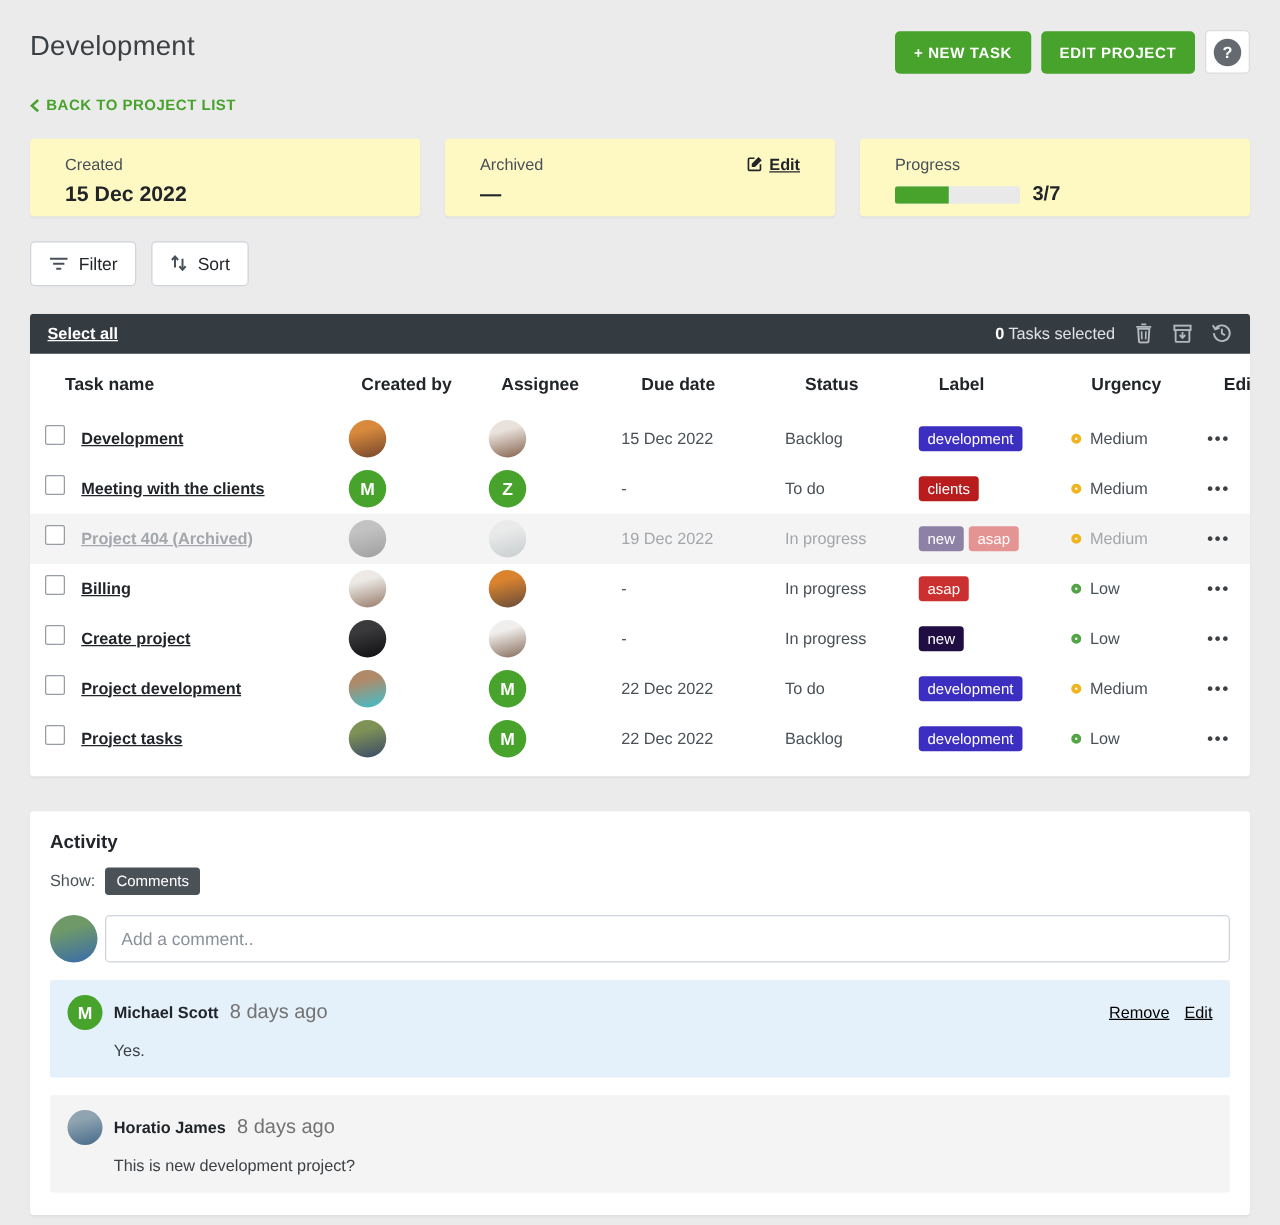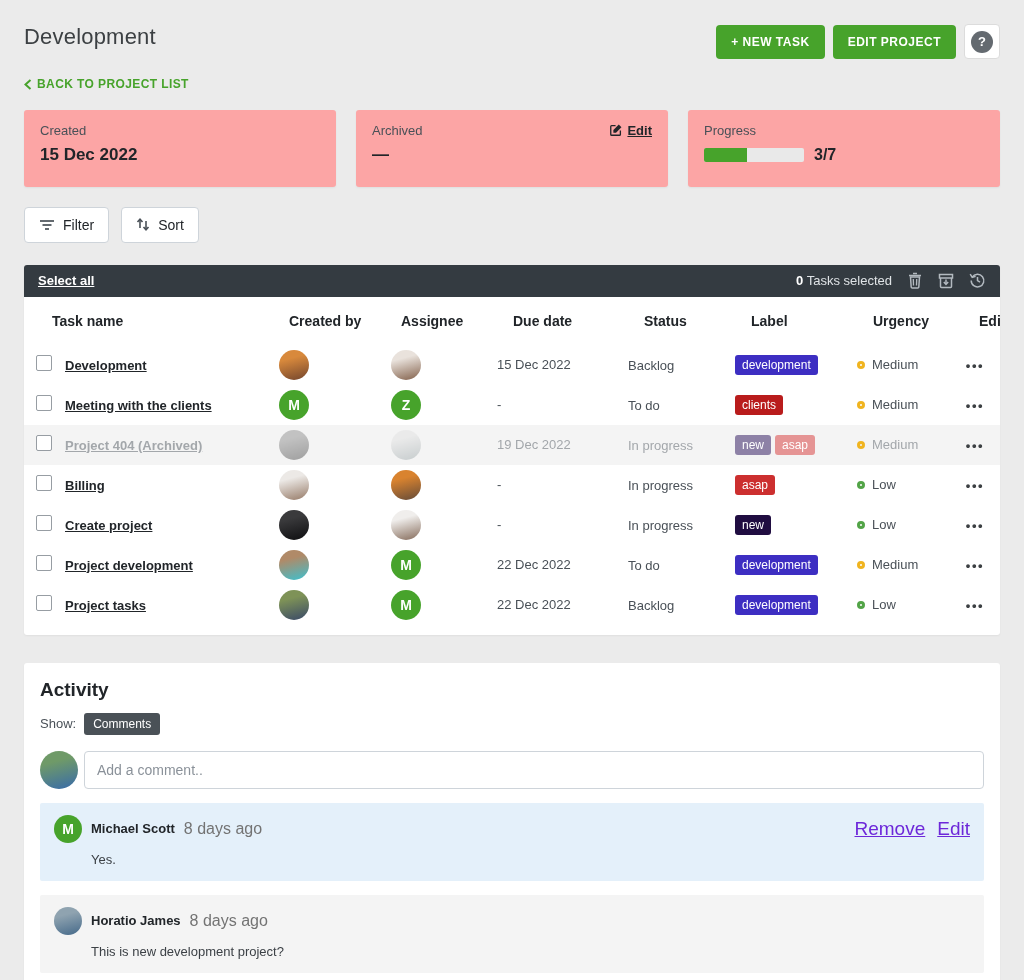--- a/index.html
+++ b/index.html
@@ -31,22 +31,22 @@
   }
   .back-link {
     display:inline-flex; align-items:center; gap:5px; margin-top:18px;
     color:#47a32b; font-size:12px; font-weight:700; letter-spacing:.4px;
     text-decoration:none; cursor:pointer;
   }
 
   
   .cards-row { display:flex; gap:20px; margin-top:16px; }
   .card {
-    background:#fca5a5; border-radius:3px; box-shadow:0 1px 2px rgba(0,0,0,.05);
-    padding:13px 16px; height:77px; flex:1;
+    background:#fef9c3; border-radius:3px; box-shadow:0 1px 2px rgba(0,0,0,.05);
+    padding:13px 28px; height:62px; flex:1;
   }
   .card-head { display:flex; justify-content:space-between; align-items:flex-end; }
   .card-label { font-size:13px; color:#495057; }
   .card-value { font-size:17px; font-weight:700; color:#212529; margin-top:7px; }
   .card-edit {
     display:inline-flex; align-items:center; gap:4px; font-size:13px; font-weight:700;
     color:#212529; text-decoration:underline; cursor:pointer;
   }
   .progress-row { display:flex; align-items:center; gap:10px; margin-top:8px; }
   .progress-track { width:100px; height:14px; background:#e9e9e9; border-radius:2px; overflow:hidden; }
@@ -112,42 +112,42 @@
 
   .trow.archived .task-link,
   .trow.archived .cell-due,
   .trow.archived .status-text,
   .trow.archived .urgency-text { color:#a3a7ab; }
   .trow.archived .avatar { opacity:.55; filter:saturate(.45); }
   .table-bottom-pad { height:10px; }
 
   
   .activity-card { background:#fff; border-radius:3px; box-shadow:0 1px 2px rgba(0,0,0,.05); margin-top:28px; padding:16px 16px 18px 16px; }
-  .activity-title { font-size:19px; font-weight:700; color:#212529; }
+  .activity-title { font-size:15px; font-weight:700; color:#212529; }
   .show-row { display:flex; align-items:center; gap:8px; margin-top:12px; }
   .show-label { font-size:13px; color:#495057; }
   .show-chip {
     background:#4a5157; color:#fff; font-size:12px; padding:4px 9px; border-radius:3px; cursor:pointer;
   }
   .comment-input-row { display:flex; align-items:center; gap:6px; margin-top:16px; }
   .comment-input-row .avatar { width:38px; height:38px; margin:0; }
   .comment-input {
     flex:1; height:38px; border:1px solid #ced4da; border-radius:4px; background:#fff;
     padding:0 12px; font-size:14px; font-family:inherit; color:#212529;
   }
   .comment-input::placeholder { color:#8a9199; }
   .comment-box { border-radius:2px; padding:12px 14px 14px 14px; margin-top:14px; }
   .comment-highlight { background:#e4f0fa; }
   .comment-plain { background:#f4f4f4; }
   .comment-head { display:flex; align-items:center; gap:9px; }
   .comment-head .avatar { width:28px; height:28px; margin:0; }
   .comment-author { font-size:13px; font-weight:700; color:#212529; }
   .comment-time { font-size:16px; color:#737373; }
   .comment-actions { margin-left:auto; display:flex; gap:12px; }
-  .comment-action { font-size:19px; color:#6d28d9; text-decoration:underline; cursor:pointer; }
+  .comment-action { font-size:13px; color:#000000; text-decoration:underline; cursor:pointer; }
   .comment-text { font-size:13px; color:#3c4146; margin:9px 0 0 37px; }
 
   svg { display:block; }
 </style>
 </head>
 <body>
 
 <div class="page">
 
   

